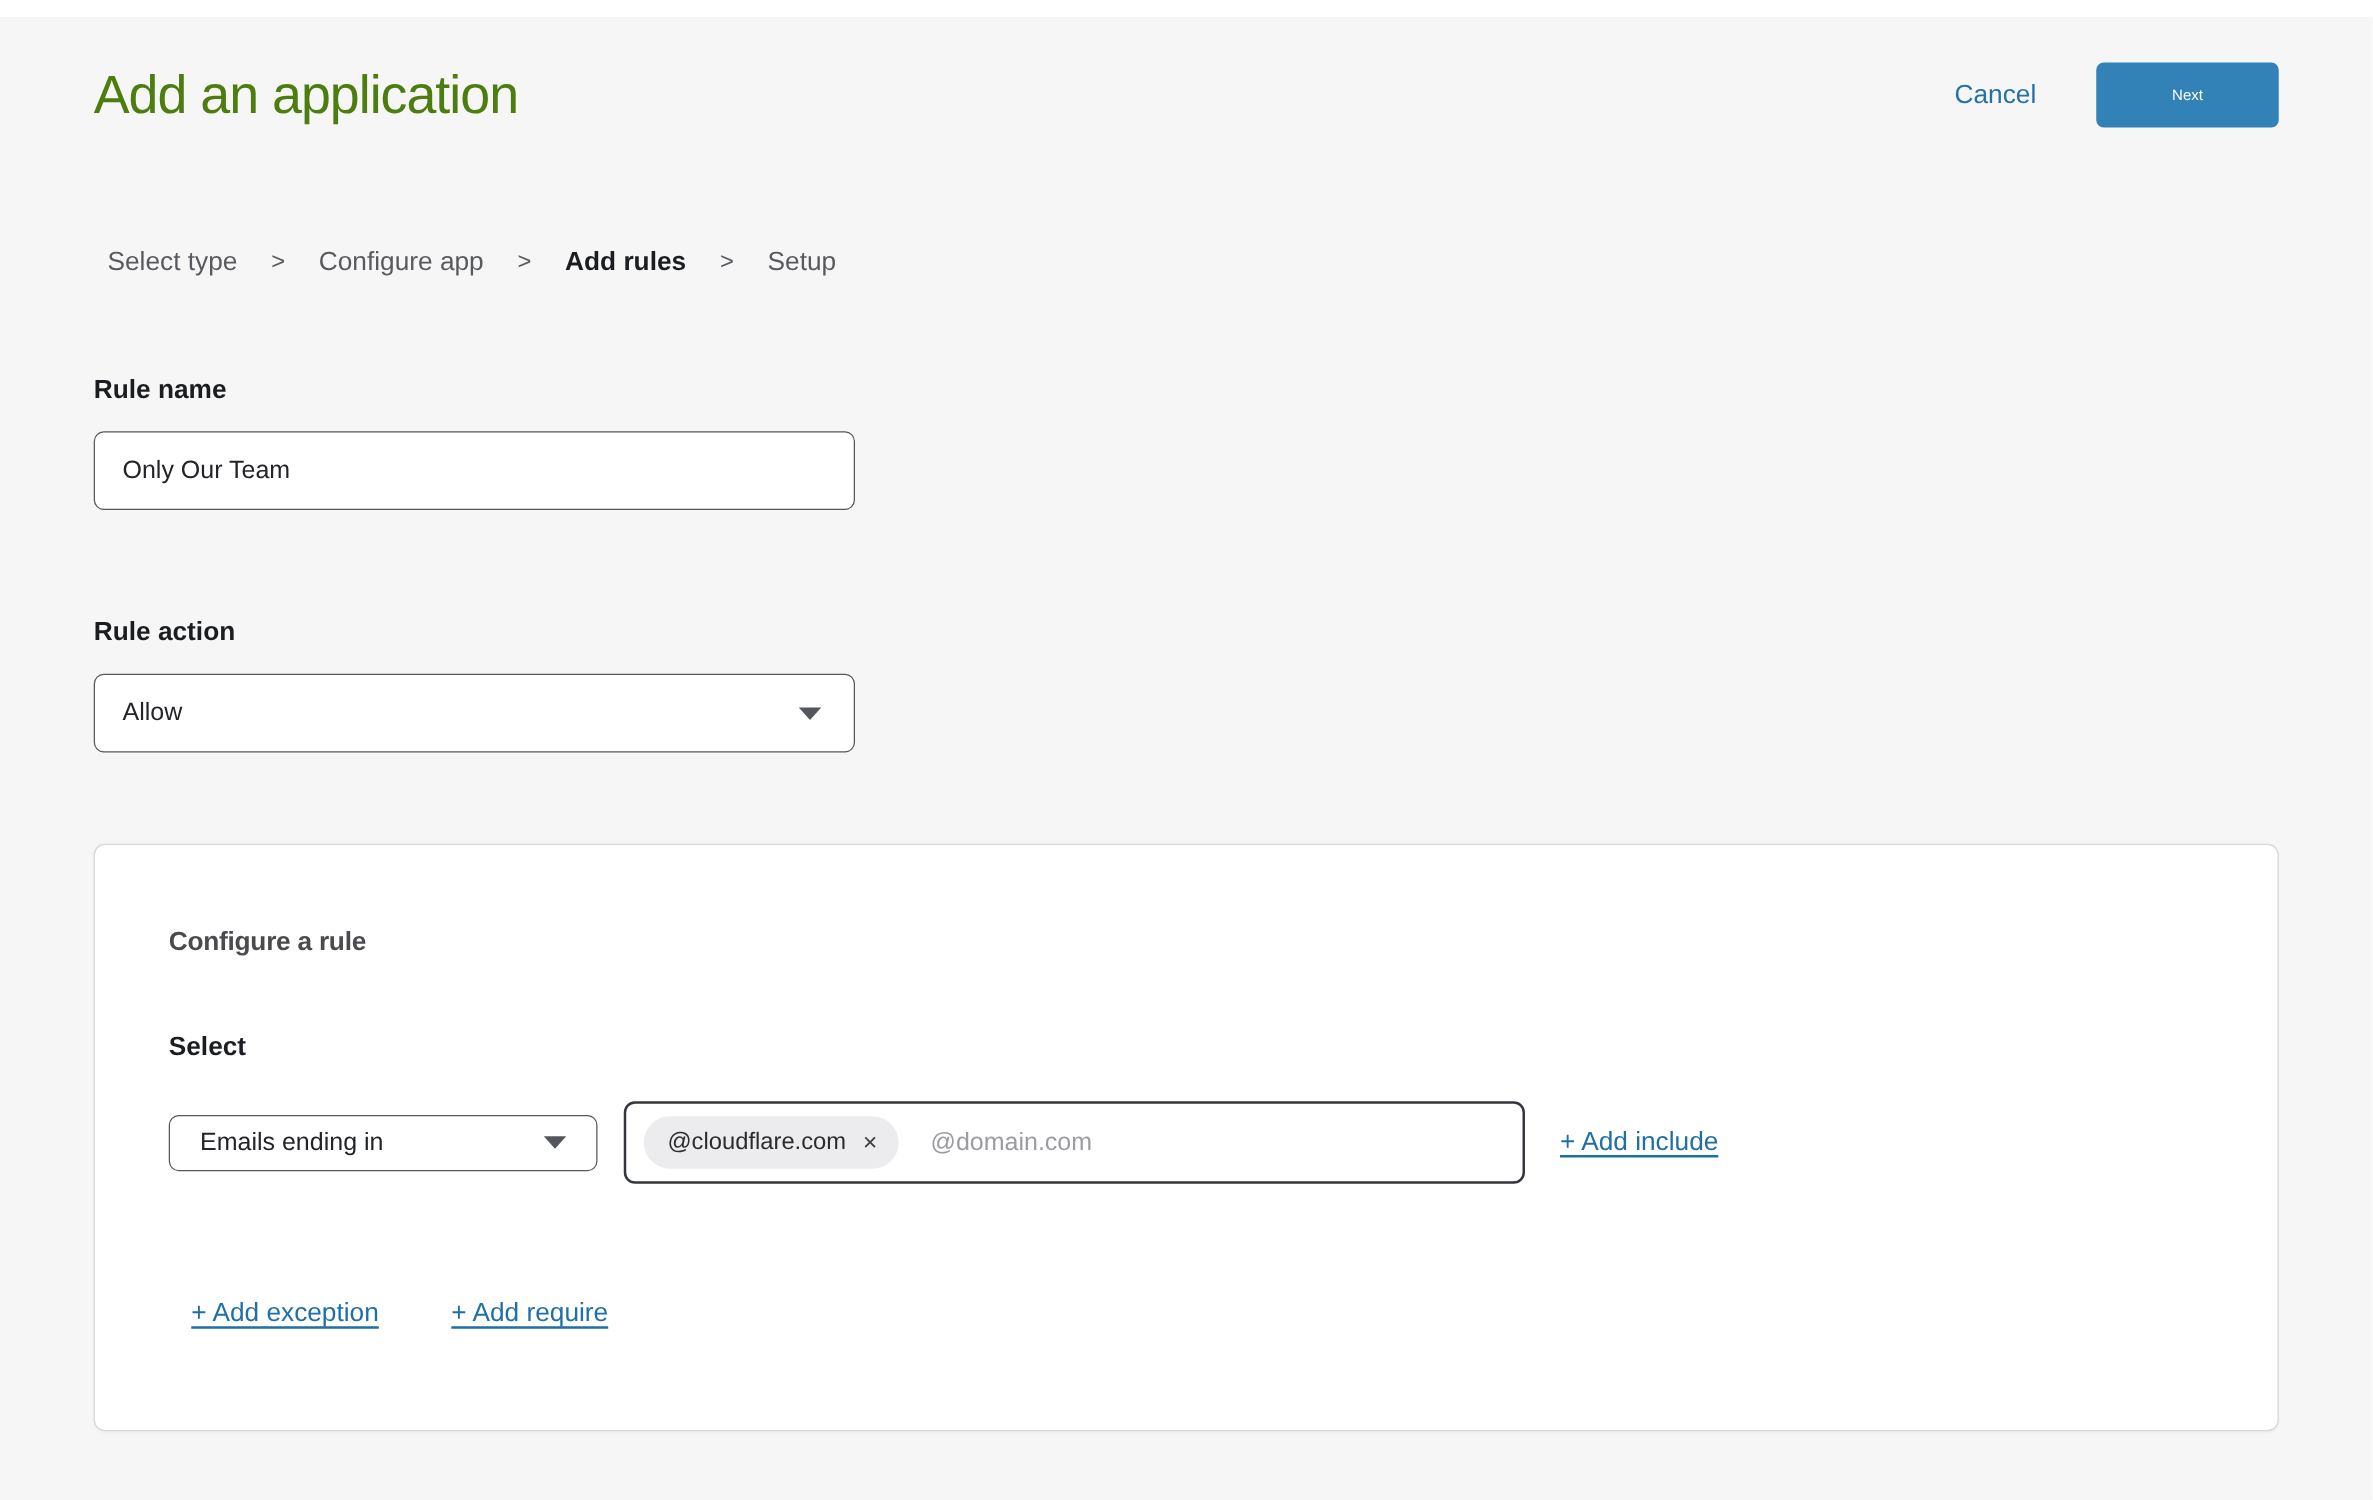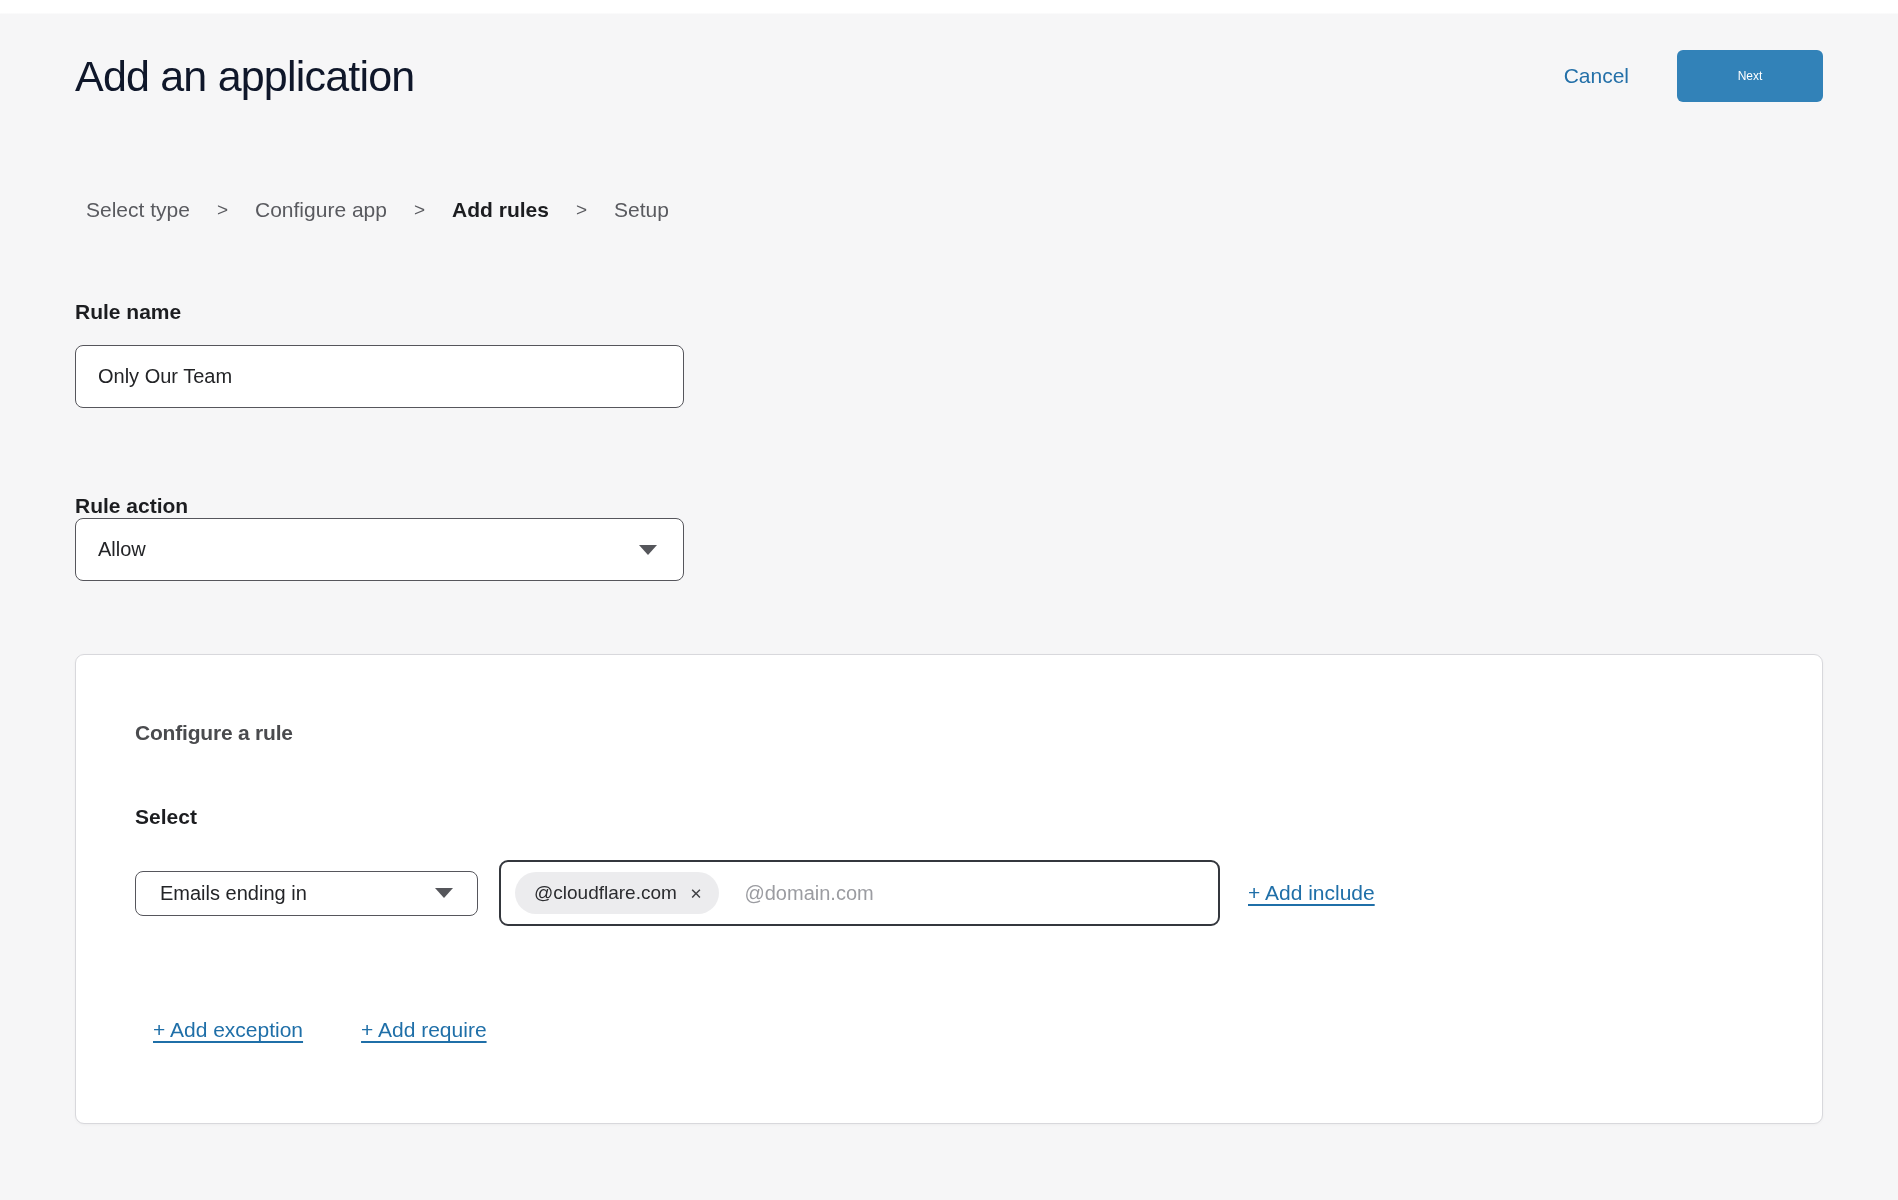--- a/index.html
+++ b/index.html
@@ -10,21 +10,21 @@
     color: #1f2023;
   }
   .container { padding: 0 75px; }
 
   
   .header-row {
     display: flex; justify-content: space-between; align-items: center;
     padding-top: 50px;
   }
   .page-title {
-    font-size: 43px; font-weight: 400; letter-spacing: -0.8px; color: #0f172a;
+    font-size: 43px; font-weight: 400; letter-spacing: -0.8px; color: #4d7c0f;
   }
   .header-actions { display: flex; align-items: center; gap: 48px; justify-content: space-between; }
   .cancel-link {
     font-size: 21px; color: #2470a8; cursor: pointer; text-decoration: none;
   }
   .next-button {
     background: #3282b8; color: #ffffff; border: none; border-radius: 6px;
     width: 146px; height: 52px; font-size: 12px;
     font-family: "Liberation Sans", "DejaVu Sans", sans-serif;
     cursor: pointer;
@@ -46,21 +46,21 @@
   .rule-name-label { margin-top: 78px; }
   .text-input {
     margin-top: 21px; width: 609px; height: 63px;
     border: 1px solid #56565c; border-radius: 8px; background: #ffffff;
     font-size: 20px; color: #232427; padding: 0 22px;
     font-family: "Liberation Sans", "DejaVu Sans", sans-serif;
     display: block;
   }
   .rule-action-label { margin-top: 86px; }
   .select-box {
-    width: 609px; height: 63px;
+    margin-top: 21px; width: 609px; height: 63px;
     border: 1px solid #56565c; border-radius: 8px; background: #ffffff;
     display: flex; align-items: center; justify-content: space-between;
     padding: 0 26px 0 22px; font-size: 20px; color: #232427; cursor: pointer;
   }
   .caret-down {
     width: 0; height: 0;
     border-left: 9px solid transparent; border-right: 9px solid transparent;
     border-top: 10px solid #55565b;
   }
 

